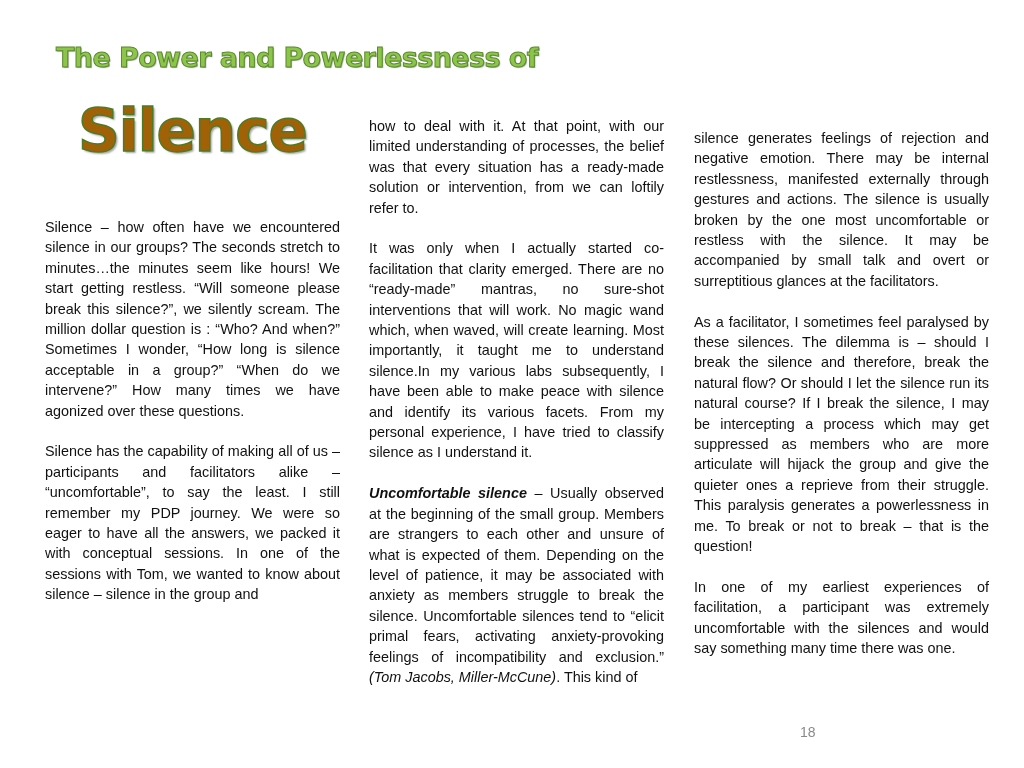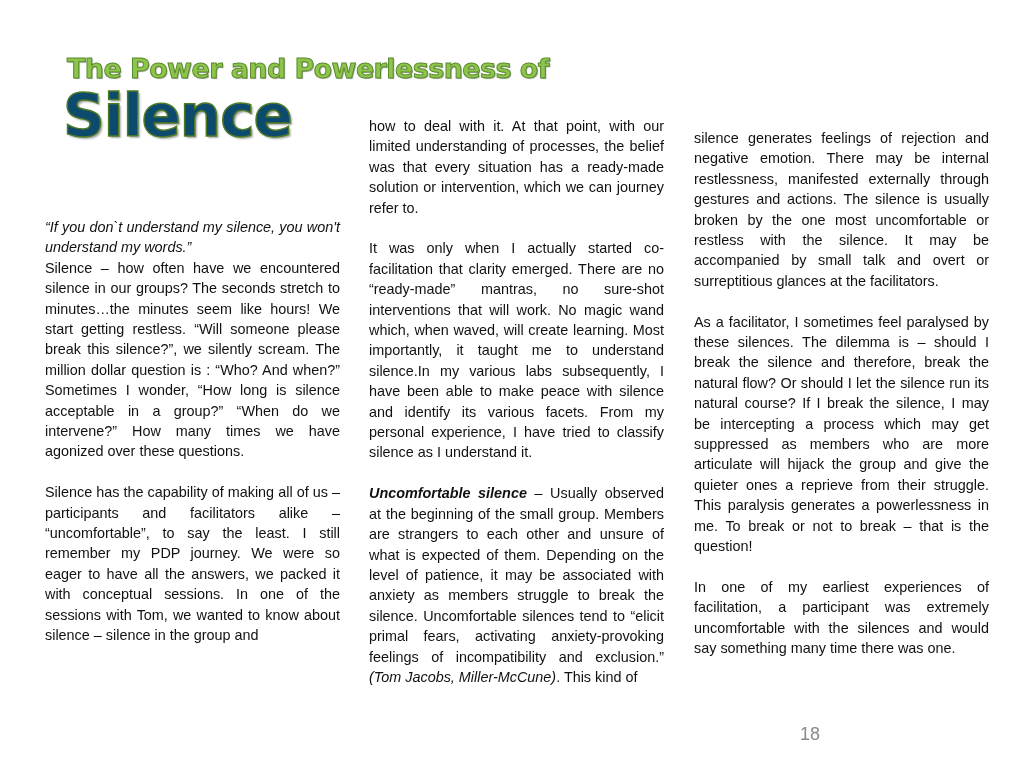--- a/index.html
+++ b/index.html
@@ -1,65 +1,64 @@
 <!DOCTYPE html>
 <html><head>
   <meta charset="utf-8">
   <style>
     html, body { margin: 0; padding: 0; }
     body {
       width: 1024px; height: 768px; background: #ffffff; position: relative; overflow: hidden;
       font-family: "Liberation Sans", "DejaVu Sans", sans-serif; color: #111;
     }
     .title-top {
-      position: absolute; left: 56px; top: 42px; margin: 11px;
+      position: absolute; left: 56px; top: 42px; margin: 0;
       font-family: "DejaVu Sans", sans-serif; font-weight: bold; font-size: 27px; letter-spacing: -0.6px;
       color: #8cc54a;
       -webkit-text-stroke: 1px #5b8a2e;
       text-shadow: 1px 1px 1px rgba(0,0,0,0.35);
       white-space: nowrap;
     }
     .title-main {
-      position: absolute; left: 62px; top: 86px; margin: 1px;
+      position: absolute; left: 62px; top: 86px; margin: 16px;
       font-family: "DejaVu Sans", sans-serif; font-weight: bold; font-size: 58px; letter-spacing: -1px;
-      color: #0c4a6e;
+      color: #a16207;
       -webkit-text-stroke: 1.5px #4e7a26;
       text-shadow: 2px 2px 2px rgba(0,0,0,0.35);
       line-height: 1;
     }
     .col {
       position: absolute; width: 295px;
       font-size: 14.4px; line-height: 20.4px; text-align: justify;
     }
     .col p { margin: 0 0 20.4px 0; }
     .col1 { left: 45px; top: 217px; }
     .col2 { left: 369px; top: 116px; }
     .col3 { left: 694px; top: 128px; }
     .quote { font-style: italic; margin: 0 !important; }
     .attrib { text-align: right; padding-right: 8px; margin: 0 0 61px 0 !important; }
     .bi { font-weight: bold; font-style: italic; }
     .it { font-style: italic; }
     .page-num {
-      position: absolute; left: 800px; top: 724px; font-size: 18px; color: #8a8a8a;
+      position: absolute; left: 800px; top: 724px; font-size: 14px; color: #8a8a8a;
     }
   </style>
 </head>
 <body>
 
 <h2 class="title-top">The Power and Powerlessness of</h2>
 <h1 class="title-main">Silence</h1>
 
 <div class="col col1">
-  <p class="quote">“If you don`t understand my silence, you won't understand my words.”</p>
   <p>Silence – how often have we encountered silence in our groups?   The seconds stretch to minutes…the minutes seem like hours! We start getting restless. “Will someone please break this silence?”, we silently scream. The million dollar question is : “Who? And when?” Sometimes I wonder, “How long is silence acceptable in a group?” “When do we intervene?”   How many times we have agonized over these questions.</p>
   <p>Silence has the capability of making all of us – participants and facilitators alike – “uncomfortable”,  to say the least. I still remember my PDP journey. We were so eager to have all the answers, we packed it with conceptual sessions. In one of the sessions with Tom, we wanted to know about silence – silence in the group and</p>
 </div>
 
 <div class="col col2">
-  <p>how to deal with it. At that point, with our limited understanding of processes, the belief was that every situation has a ready-made solution or intervention, which we can  journey refer to.</p>
+  <p>how to deal with it. At that point, with our limited understanding of processes, the belief was that every situation has a ready-made solution or intervention, from we can  loftily refer to.</p>
   <p>It was only when I actually started co-facilitation that clarity emerged. There are no “ready-made” mantras, no sure-shot interventions that will work. No magic wand which, when waved, will create learning. Most importantly, it taught me to understand silence.In my various labs subsequently, I have been able to make peace with silence and identify its various facets. From my personal experience, I have tried to classify silence as I understand it.</p>
   <p><span class="bi">Uncomfortable silence</span><span> – Usually observed at the beginning of the small group. Members are strangers to each other and unsure of what is expected of them. Depending on the level of patience, it may be associated with anxiety as members struggle to break the silence. Uncomfortable silences tend to “elicit primal fears, activating anxiety-provoking feelings of incompatibility and exclusion.” </span><span class="it">(Tom Jacobs, Miller-McCune)</span><span>. This kind of</span></p>
 </div>
 
 <div class="col col3">
   <p>silence generates feelings of rejection and negative emotion. There may be internal restlessness, manifested externally through gestures and actions. The silence is usually broken by the one most uncomfortable or restless with the silence. It may be accompanied by small talk and overt or surreptitious glances at the facilitators.</p>
   <p>As a facilitator, I sometimes feel paralysed by these silences. The dilemma is – should I break the silence and therefore, break the natural flow? Or should I let the silence run its natural course? If I break the silence, I may be intercepting a process which may get suppressed as members who are more articulate will hijack the group and give the quieter ones a reprieve from their struggle. This paralysis generates a powerlessness in me. To break or not to break – that is the question!</p>
   <p>In one of my earliest experiences of facilitation, a participant was extremely uncomfortable with the silences and would say something many time there was one.</p>
 </div>
 

